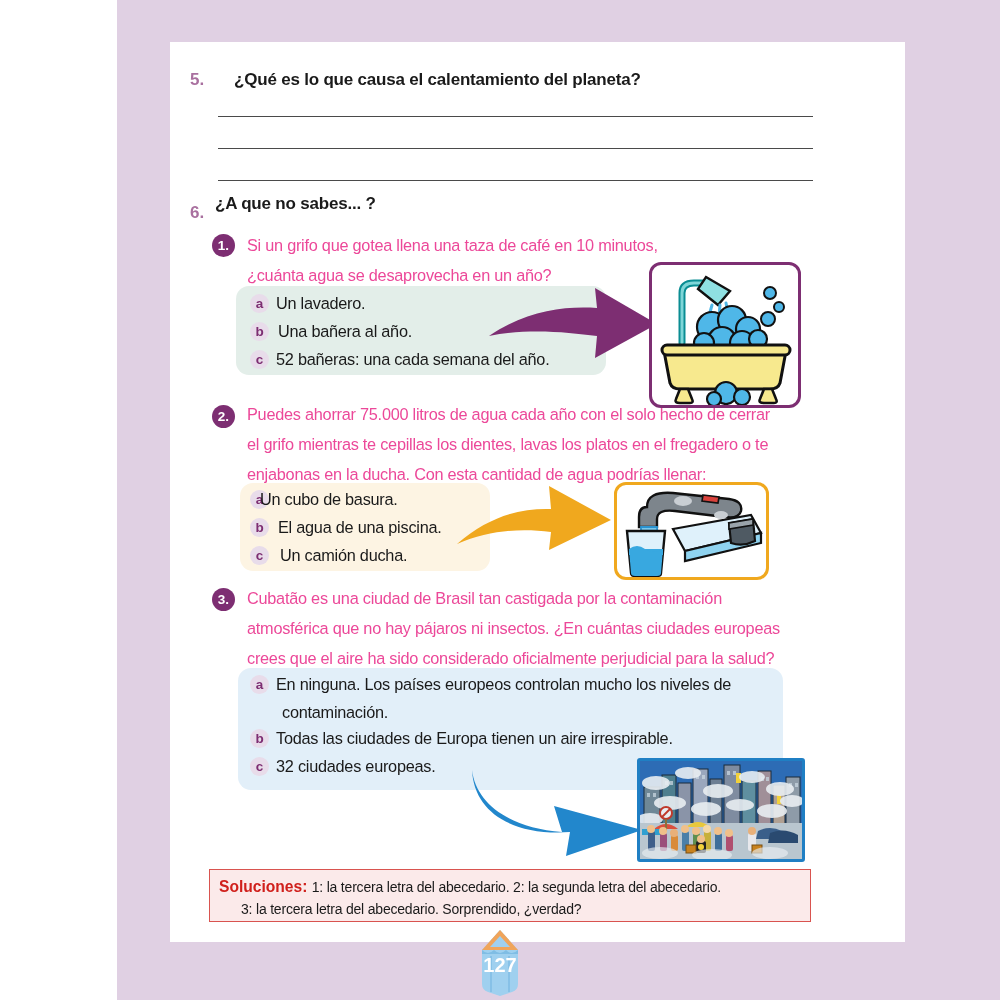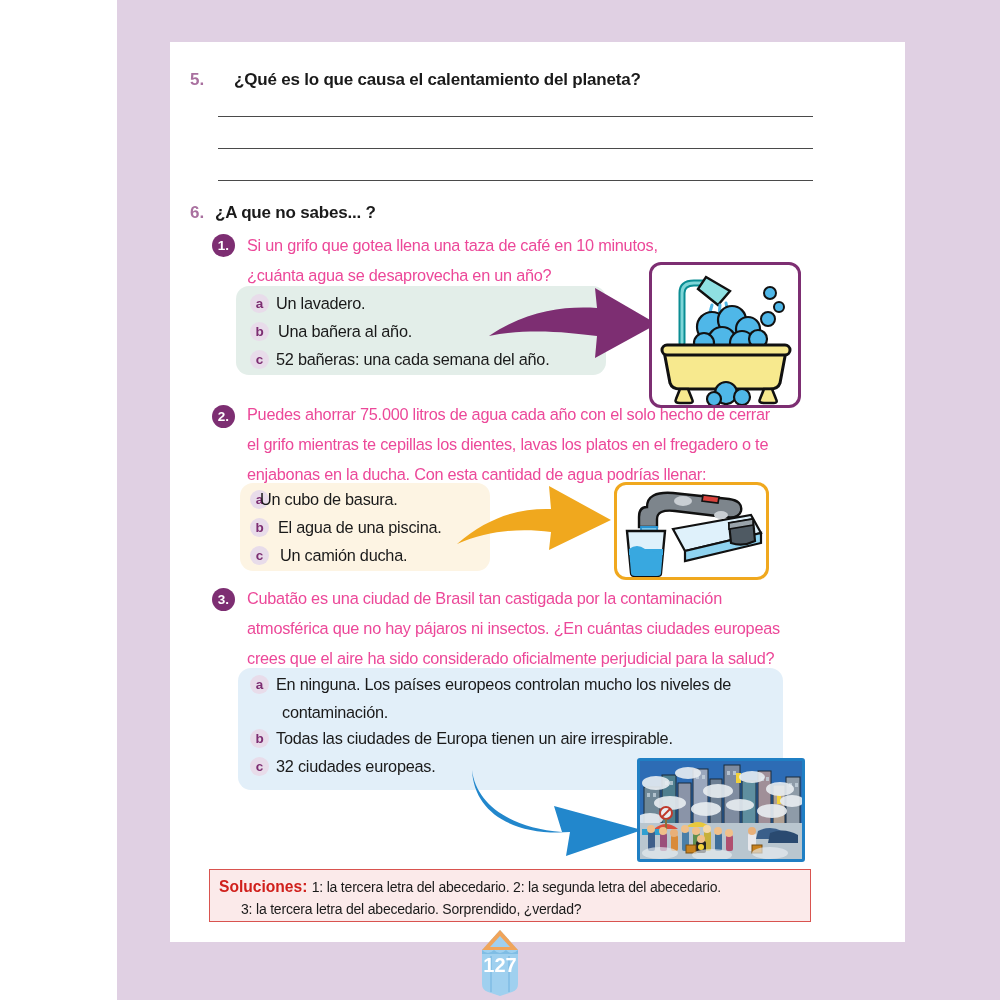--- a/index.html
+++ b/index.html
@@ -135,21 +135,21 @@
   <div class="white-sheet"></div>
 
   <div class="qnum" style="left:190px; top:70px;">5.</div>
   <div class="qtext" style="left:226px; top:70px;margin-left:8px;">¿Qué es lo que causa el calentamiento del planeta?</div>
 
   <div class="rule-line" style="left:218px; top:116px; width:595px;"></div>
   <div class="rule-line" style="left:218px; top:148px; width:595px;"></div>
   <div class="rule-line" style="left:218px; top:180px; width:595px;"></div>
 
   <div class="qnum" style="left:190px; top:203px;">6.</div>
-  <div class="qtext" style="left:215px; top:203px;">¿A que no sabes... ?</div>
+  <div class="qtext" style="left:215px; top:194px;">¿A que no sabes... ?</div>
 
   <div class="bullet" style="left:212px; top:234px;">1.</div>
   <div class="subline" style="left:247px; top:236px;">Si un grifo que gotea llena una taza de café en 10 minutos,</div>
   <div class="subline" style="left:247px; top:266px;">¿cuánta agua se desaprovecha en un año?</div>
 
   <div class="ansbox mint" style="left:236px; top:286px; width:370px; height:89px;"></div>
   <div class="opt-letter" style="left:250px; top:294px;">a</div>
   <div class="opt-text" style="left:276px; top:294px;">Un lavadero.</div>
   <div class="opt-letter" style="left:250px; top:322px;">b</div>
   <div class="opt-text" style="left:278px; top:322px;">Una bañera al año.</div>

